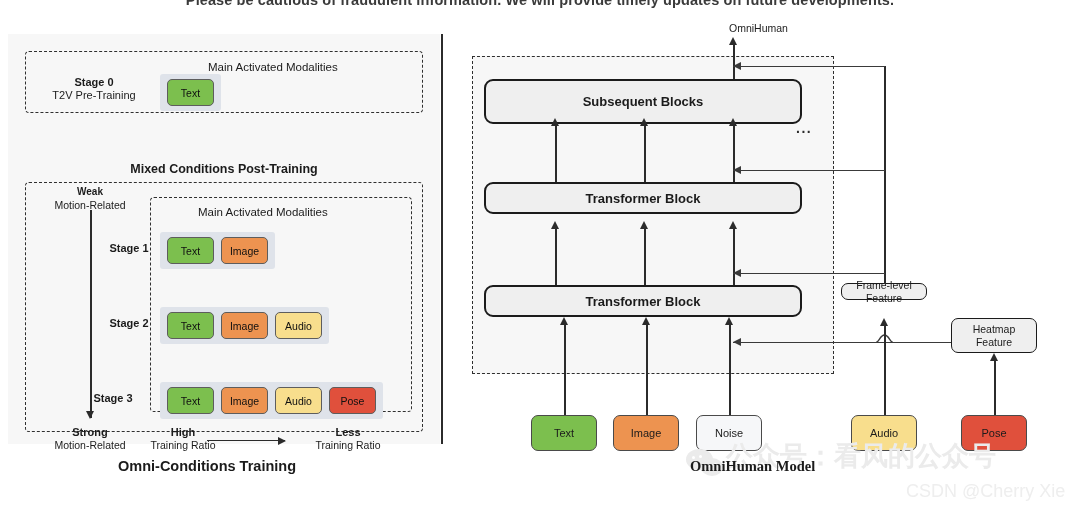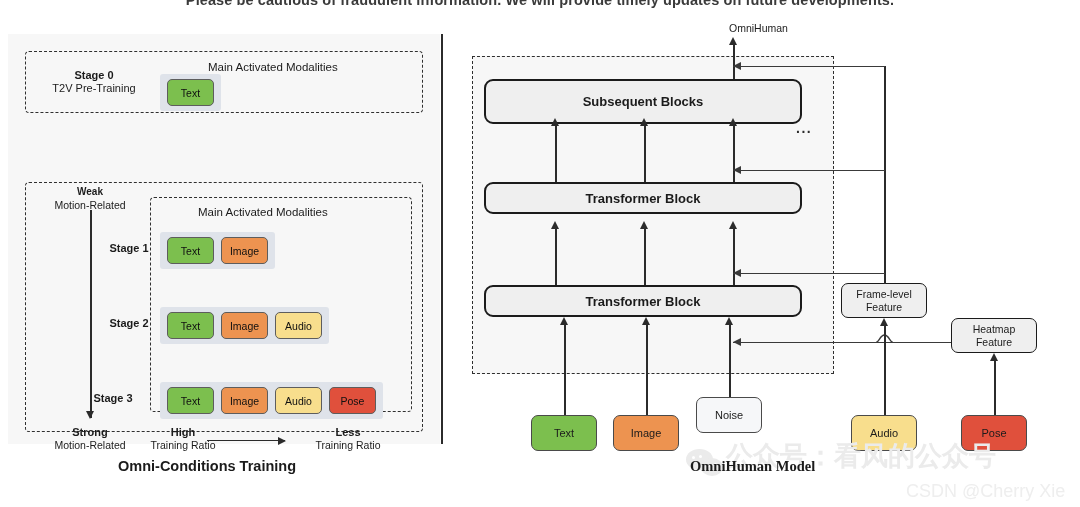--- a/index.html
+++ b/index.html
@@ -132,28 +132,29 @@
 <body>
 
 <div class="clip-top">
   <span>Please be cautious of fraudulent information. We will provide timely updates on future developments.</span>
 </div>
 
 <div class="left-panel">
 
   <div class="dash stage0-box"></div>
   <div class="mam-label" style="left:200px;top:27px;">Main Activated Modalities</div>
-  <div class="stage-title" style="left:28px;top:35px;width:116px;">
+  <div class="stage-title" style="left:28px;top:42px;width:116px;">
     <b>Stage 0</b>
     <span>T2V Pre-Training</span>
   </div>
   <div class="chipgroup" style="left:152px;top:40px;">
     <div class="chip green">Text</div>
   </div>
 
+  <div class="mixed-title">Mixed Conditions Post-Training</div>
 
   <div class="dash post-box"></div>
 
   <div class="dash mam-box"></div>
   <div class="mam-label" style="left:190px;top:172px;">Main Activated Modalities</div>
 
   <div class="weak-lbl">
     <b>Weak</b>
     <span>Motion-Related</span>
   </div>
@@ -225,21 +226,21 @@
 
 <div class="vline" style="left:555px;top:228px;height:58px;"></div>
 <div class="up-head" style="left:551.2px;top:221px;"></div>
 <div class="vline" style="left:644px;top:228px;height:58px;"></div>
 <div class="up-head" style="left:640.2px;top:221px;"></div>
 <div class="vline" style="left:733px;top:228px;height:58px;"></div>
 <div class="up-head" style="left:729.2px;top:221px;"></div>
 
 <div class="tblock" style="left:484px;top:285px;width:318px;height:32px;">Transformer Block</div>
 
-<div class="featbox" style="left:841px;top:283px;width:86px;height:35px;">
+<div class="featbox" style="left:841px;top:283px;width:86px;height:17px;">
   <span>
     <span>Frame-level</span><br>
     <span>Feature</span>
   </span>
 </div>
 <div class="featbox" style="left:951px;top:318px;width:86px;height:35px;">
   <span>
     <span>Heatmap</span><br>
     <span>Feature</span>
   </span>
@@ -267,21 +268,21 @@
 
 <div class="vline" style="left:564px;top:324px;height:91px;"></div>
 <div class="up-head" style="left:560.2px;top:317px;"></div>
 <div class="vline" style="left:646px;top:324px;height:91px;"></div>
 <div class="up-head" style="left:642.2px;top:317px;"></div>
 <div class="vline" style="left:729px;top:324px;height:91px;"></div>
 <div class="up-head" style="left:725.2px;top:317px;"></div>
 
 <div class="inchip green" style="left:531px;top:415px;">Text</div>
 <div class="inchip orange" style="left:613px;top:415px;">Image</div>
-<div class="inchip white" style="left:696px;top:397px;">Noise</div>
+<div class="inchip white" style="left:696px;top:415px;">Noise</div>
 <div class="inchip yellow" style="left:851px;top:415px;">Audio</div>
 <div class="inchip red" style="left:961px;top:415px;">Pose</div>
 
 <div class="wm-logo">
   <div class="b1"></div>
     <div class="b2"></div>
   <i style="left:6px;top:7px;"></i>
     <i style="left:13px;top:6px;"></i>
   <i style="left:21px;top:15px;"></i>
     <i style="left:28px;top:14px;"></i>

